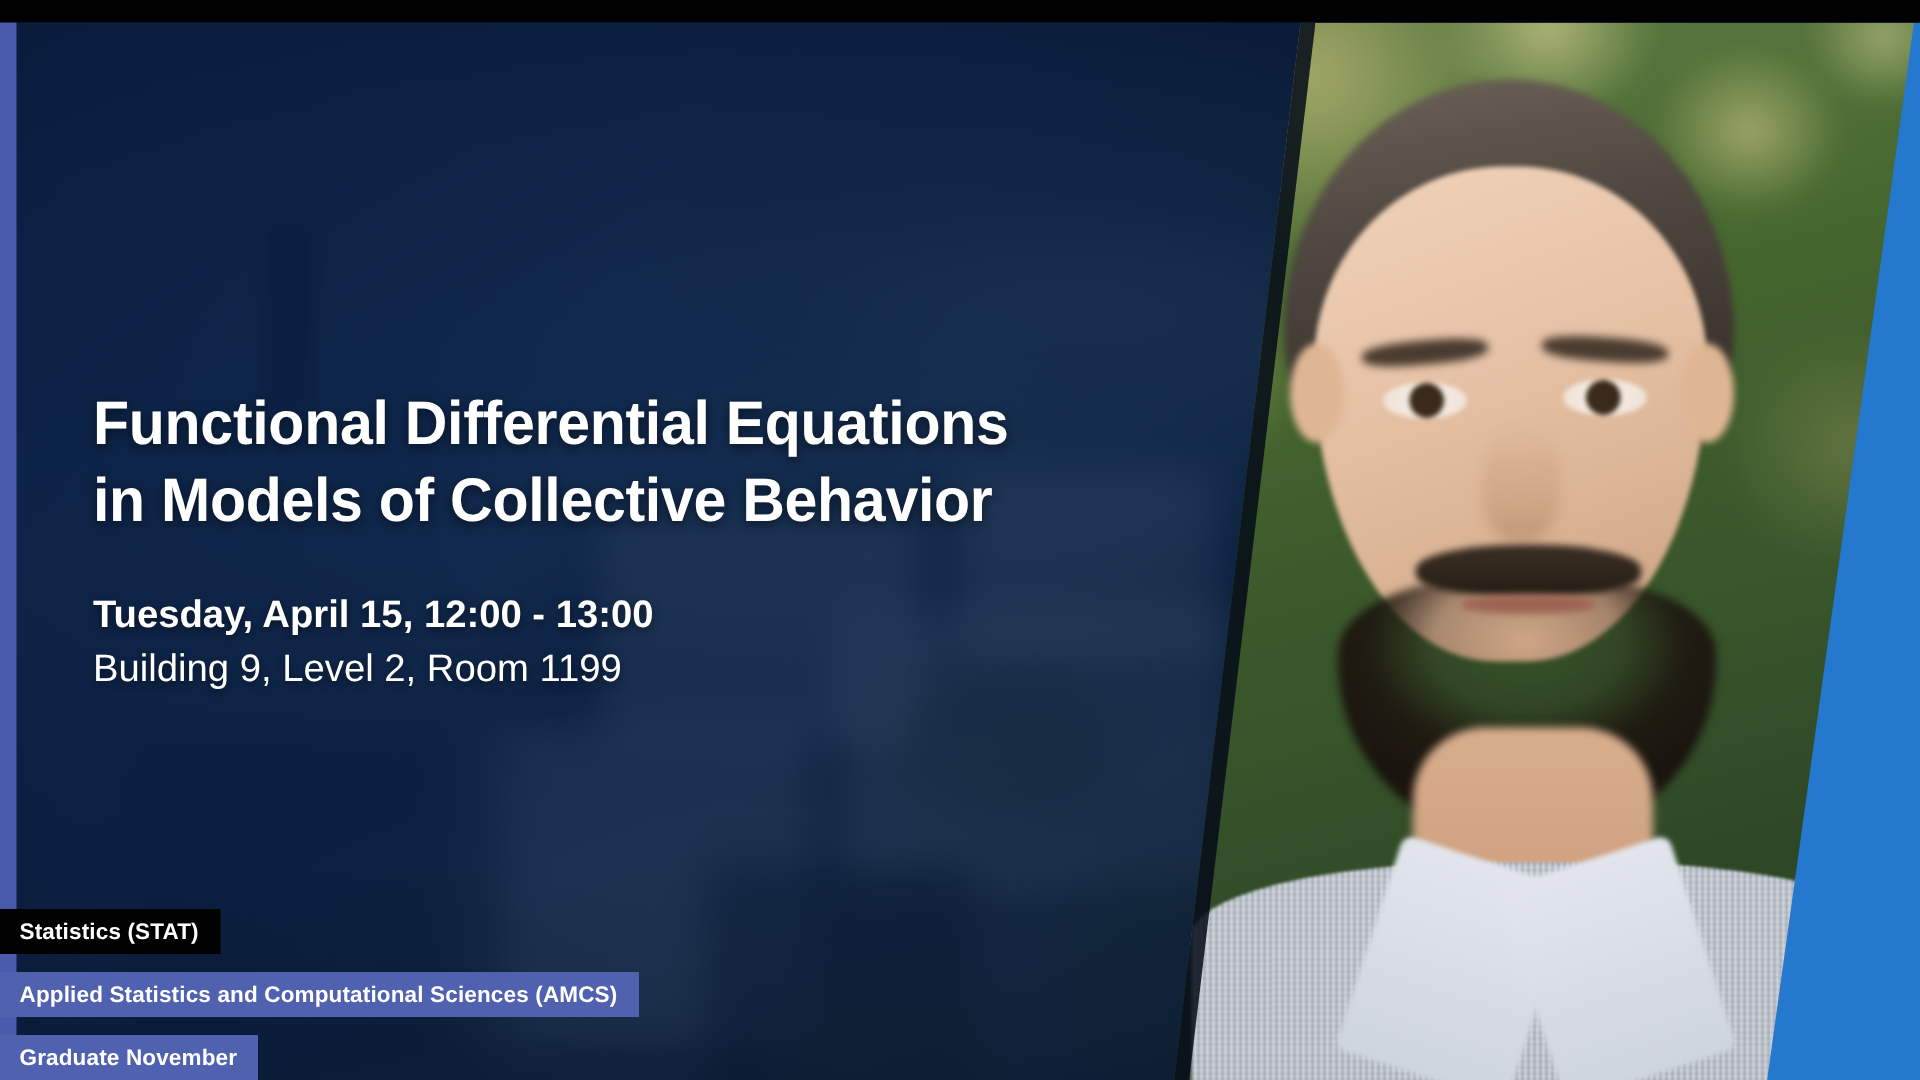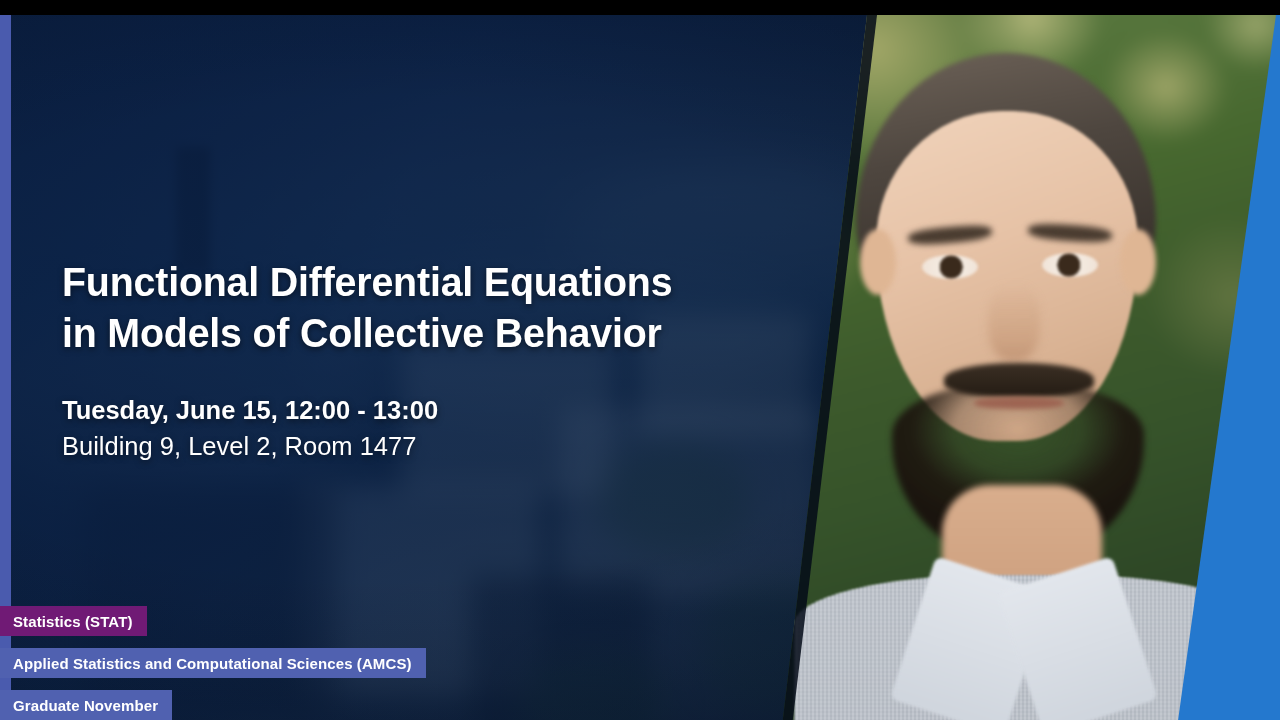--- a/index.html
+++ b/index.html
@@ -287,21 +287,21 @@
     padding: 0 14px 0 13px;
     color: #ffffff;
     font-size: 15px;
     font-weight: 700;
     letter-spacing: 0.1px;
     white-space: nowrap;
     box-sizing: border-box;
   }
   .tag-row { display: block; }
   .tag-row + .tag-row { margin-top: 12px; }
-  .tag.gold { background: #701a75; }
+  .tag.gold { background: #000000; }
   .tag.blue { background: #5061b0; }
 </style>
 </head>
 <body>
 
 <div id="poster">
 
   <div class="bg-photo">
     <div class="bg-blotch" style="left:-40px;  top:300px; width:420px; height:180px; background:rgba(150,180,212,0.22);"></div>
     <div class="bg-blotch" style="left:300px;  top:250px; width:520px; height:150px; background:rgba(160,190,218,0.20);"></div>
@@ -346,22 +346,22 @@
   <div class="blue-wedge"></div>
 
   <div class="content">
 
     <div class="title">
       <span class="title-line">Functional Differential Equations</span>
       <span class="title-line">in Models of Collective Behavior</span>
     </div>
 
     <div class="details">
-      <span class="line bold">Tuesday, June 15, 12:00 - 13:00</span>
-      <span class="line">Building 9, Level 2, Room 1477</span>
+      <span class="line bold">Tuesday, April 15, 12:00 - 13:00</span>
+      <span class="line">Building 9, Level 2, Room 1199</span>
     </div>
 
     <div class="tags" style="left:-62px;">
       <div class="tag-row">
         <span class="tag gold">Statistics (STAT)</span>
       </div>
       <div class="tag-row">
         <span class="tag blue">Applied Statistics and Computational Sciences (AMCS)</span>
       </div>
       <div class="tag-row">

